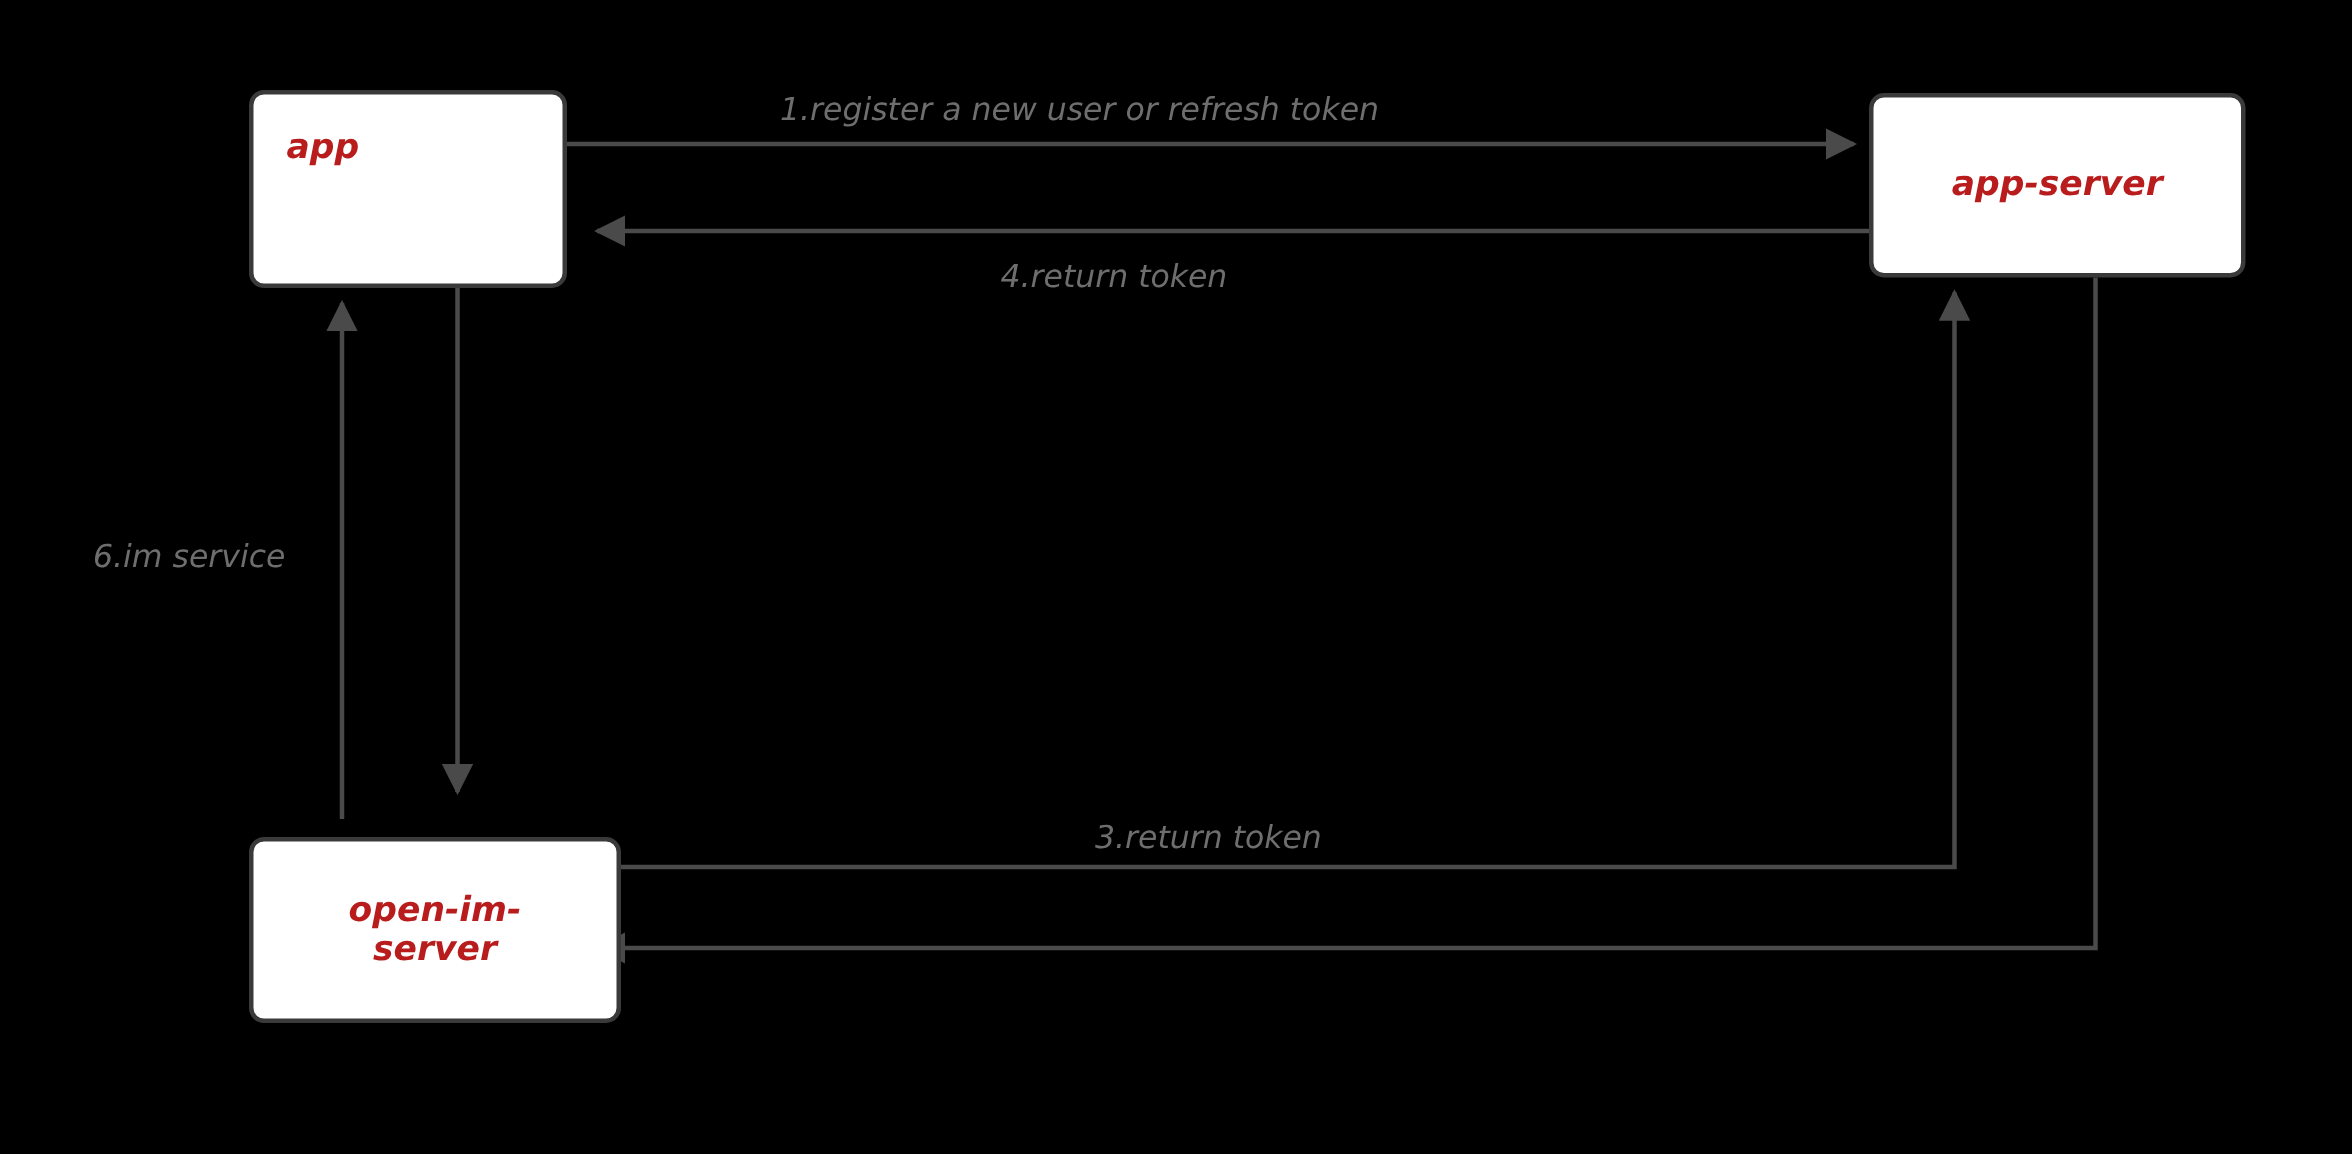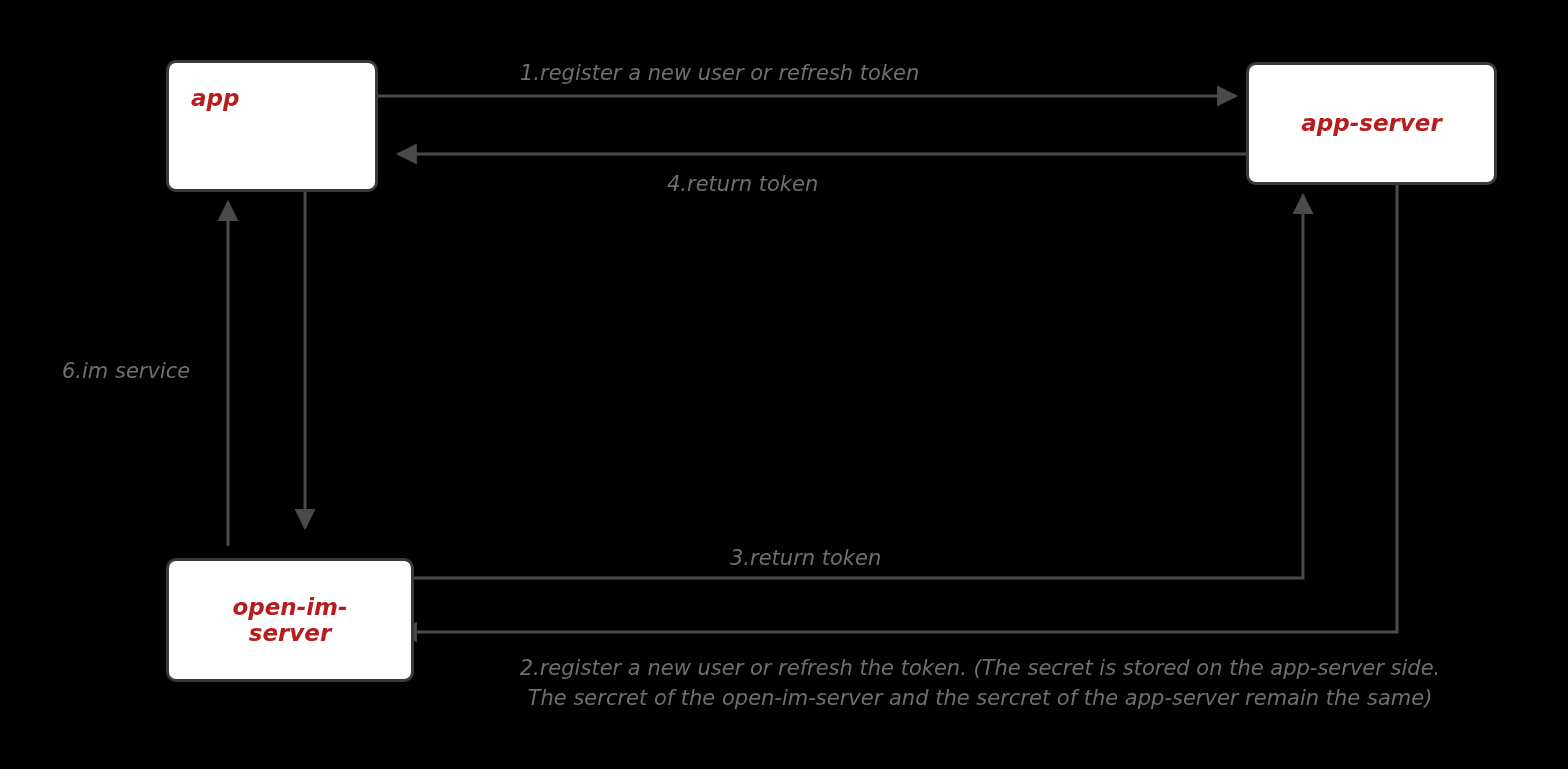--- a/index.html
+++ b/index.html
@@ -140,16 +140,14 @@
 
   <div class="node" id="node-imserver">
     <span class="node-label" style="white-space: pre-line;">open-im-
 server</span>
   </div>
 
   <div class="edge-label" id="label-1">1.register a new user or refresh token</div>
   <div class="edge-label" id="label-4">4.return token</div>
   <div class="edge-label" id="label-3">3.return token</div>
   <div class="edge-label" id="label-6">6.im service</div>
-  <div class="edge-label" id="label-2">2.register a new user or refresh the token. (The secret is stored on the app-server side.
-The sercret of the open-im-server and the sercret of the app-server remain the same)</div>
 
 </div>
 
 </body></html>

